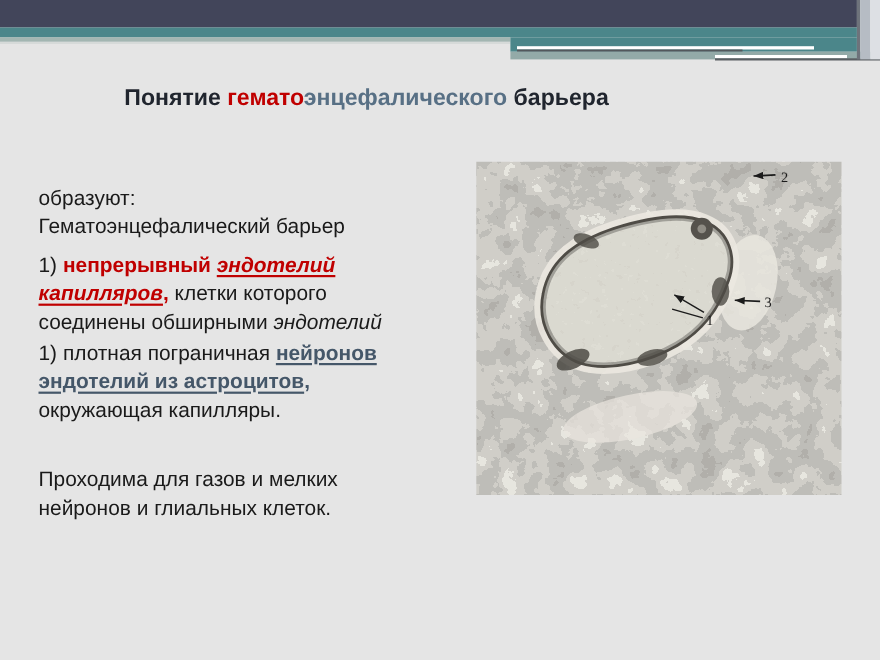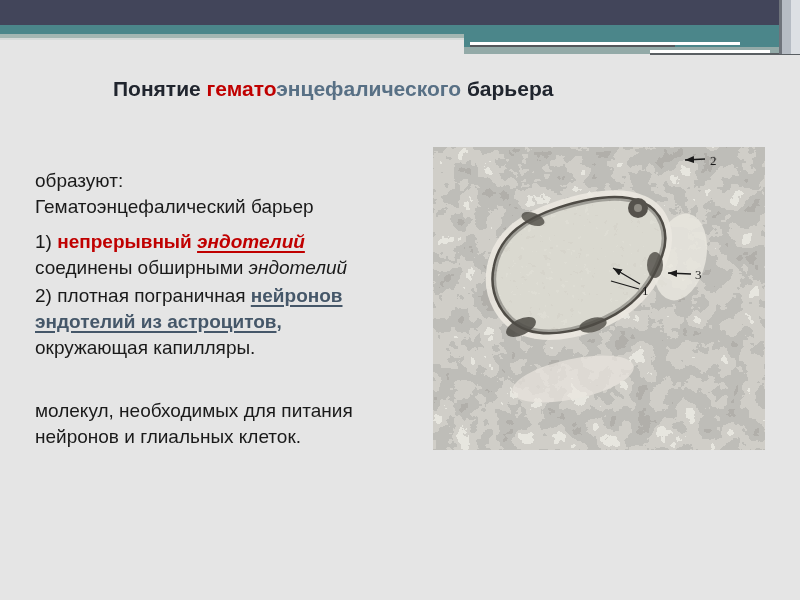--- a/index.html
+++ b/index.html
@@ -79,29 +79,30 @@
 
   <h1 class="title"><span class="r dark">Понятие </span><span class="r red">гемато</span><span class="r steel">энцефалического</span><span class="r dark"> барьера</span></h1>
 
   <div class="body-col">
     <p class="para p1">
       <span class="line"><span class="r plain">образуют:</span></span>
       <span class="line"><span class="r plain">Гематоэнцефалический барьер</span></span>
     </p>
     <p class="para p2">
       <span class="line"><span class="r plain">1) </span><span class="r red-bold">непрерывный </span><span class="r red-bold-underline">эндотелий</span></span>
+      <span class="line"><span class="r red-bold-underline">капилляров</span><span class="r red-bold">,</span><span class="r plain"> клетки которого</span></span>
       <span class="line"><span class="r plain">соединены обширными </span><span class="r italic">эндотелий</span></span>
     </p>
     <p class="para p3">
-      <span class="line"><span class="r plain">2) плотная пограничная </span><span class="r steel-bold-underline">нейронов</span></span>
+      <span class="line"><span class="r plain">1) плотная пограничная </span><span class="r steel-bold-underline">нейронов</span></span>
       <span class="line"><span class="r steel-bold-underline">эндотелий из астроцитов</span><span class="r steel-bold">,</span></span>
       <span class="line"><span class="r plain">окружающая капилляры.</span></span>
     </p>
     <p class="para p4">
-      <span class="line"><span class="r plain">молекул, необходимых для питания</span></span>
+      <span class="line"><span class="r plain">Проходима для газов и мелких</span></span>
       <span class="line"><span class="r plain">нейронов и глиальных клеток.</span></span>
     </p>
   </div>
 
   <figure class="micrograph">
     <svg width="332" height="303" viewBox="0 0 332 303" xmlns="http://www.w3.org/2000/svg">
       <defs>
         <filter id="emTex" x="0" y="0" width="100%" height="100%">
           <feTurbulence type="fractalNoise" baseFrequency="0.045 0.05" numOctaves="4" seed="8" stitchTiles="stitch"></feTurbulence>
           <feColorMatrix type="saturate" values="0"></feColorMatrix>

